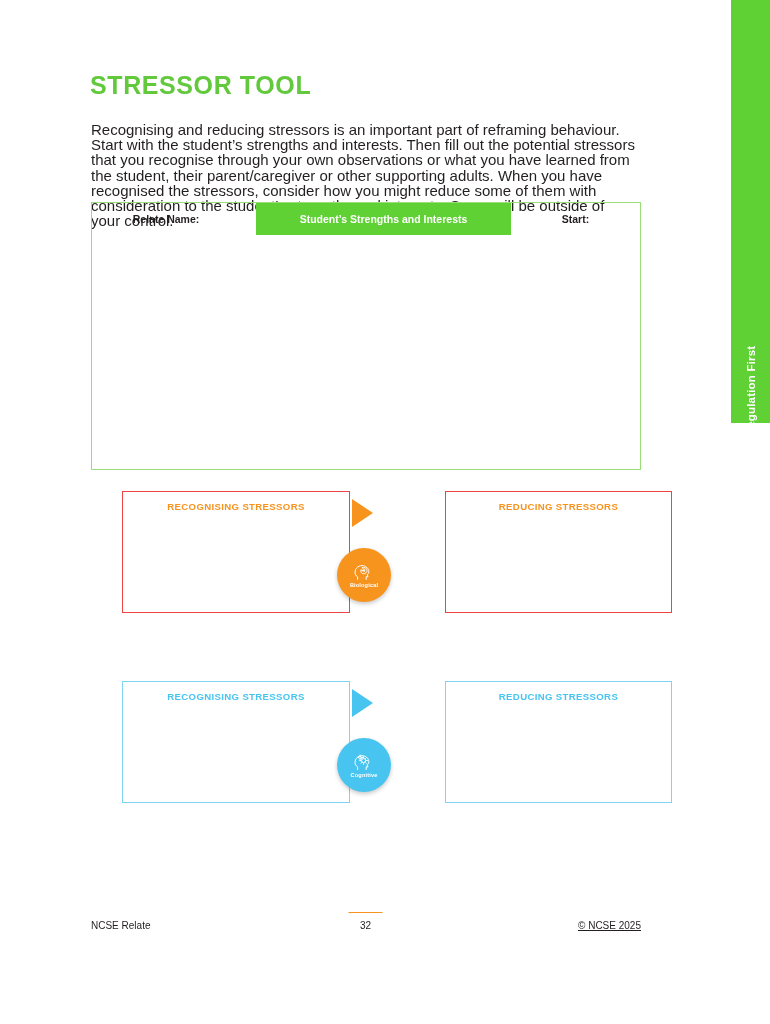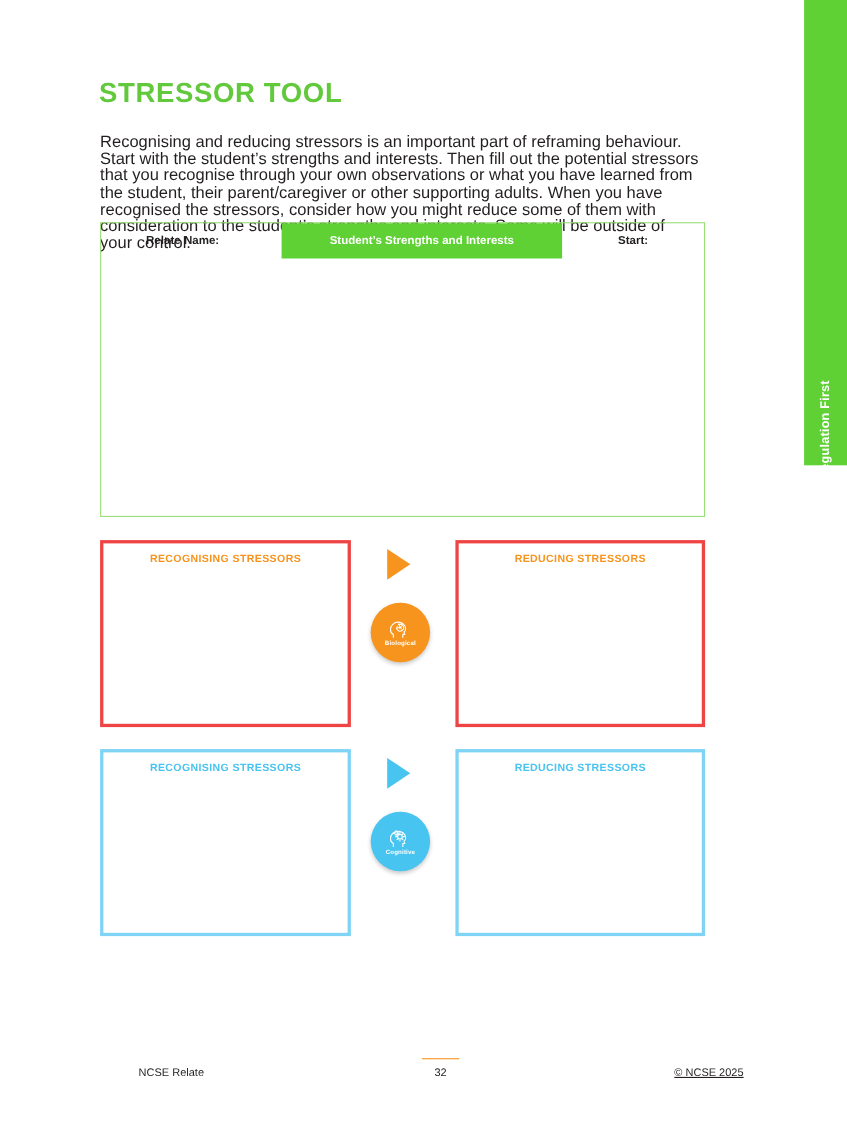--- a/index.html
+++ b/index.html
@@ -108,24 +108,25 @@
   .head-right  { flex: 1; }
 
   
   .row { position: absolute; left: 0; width: 731px; }
   .row-bio  { top: 491px; height: 170px; }
   .row-cog  { top: 681px; height: 170px; }
 
   .sbox {
     position: absolute;
     top: 0;
-    height: 170px;
+    height: 122px;
     box-sizing: border-box;
-    border: 3px solid #ef4444;
+    border: 1px solid #ef4444;
     background: #ffffff;
+    margin-left: 31px;
   }
   .sbox-left  { left: 91px;  width: 228px; }
   .sbox-right { left: 414px; width: 227px; }
   .row-cog .sbox { border-color: #7fd4f5; }
 
   .sbox-title {
     position: absolute;
     left: 0;
     top: 9px;
     width: 100%;
@@ -172,24 +173,23 @@
     font-size: 5.6px;
     font-weight: bold;
     letter-spacing: .15px;
     line-height: 1;
   }
 
   
   .footer {
     position: absolute;
     left: 0;
-    top: 970px;
+    top: 920px;
     width: 731px;
     height: 20px;
-    margin-left: 35px;
   }
   .footer-left {
     position: absolute;
     left: 91px;
     top: 0;
     font-size: 10px;
     color: #231f20;
   }
   .footer-right {
     position: absolute;

